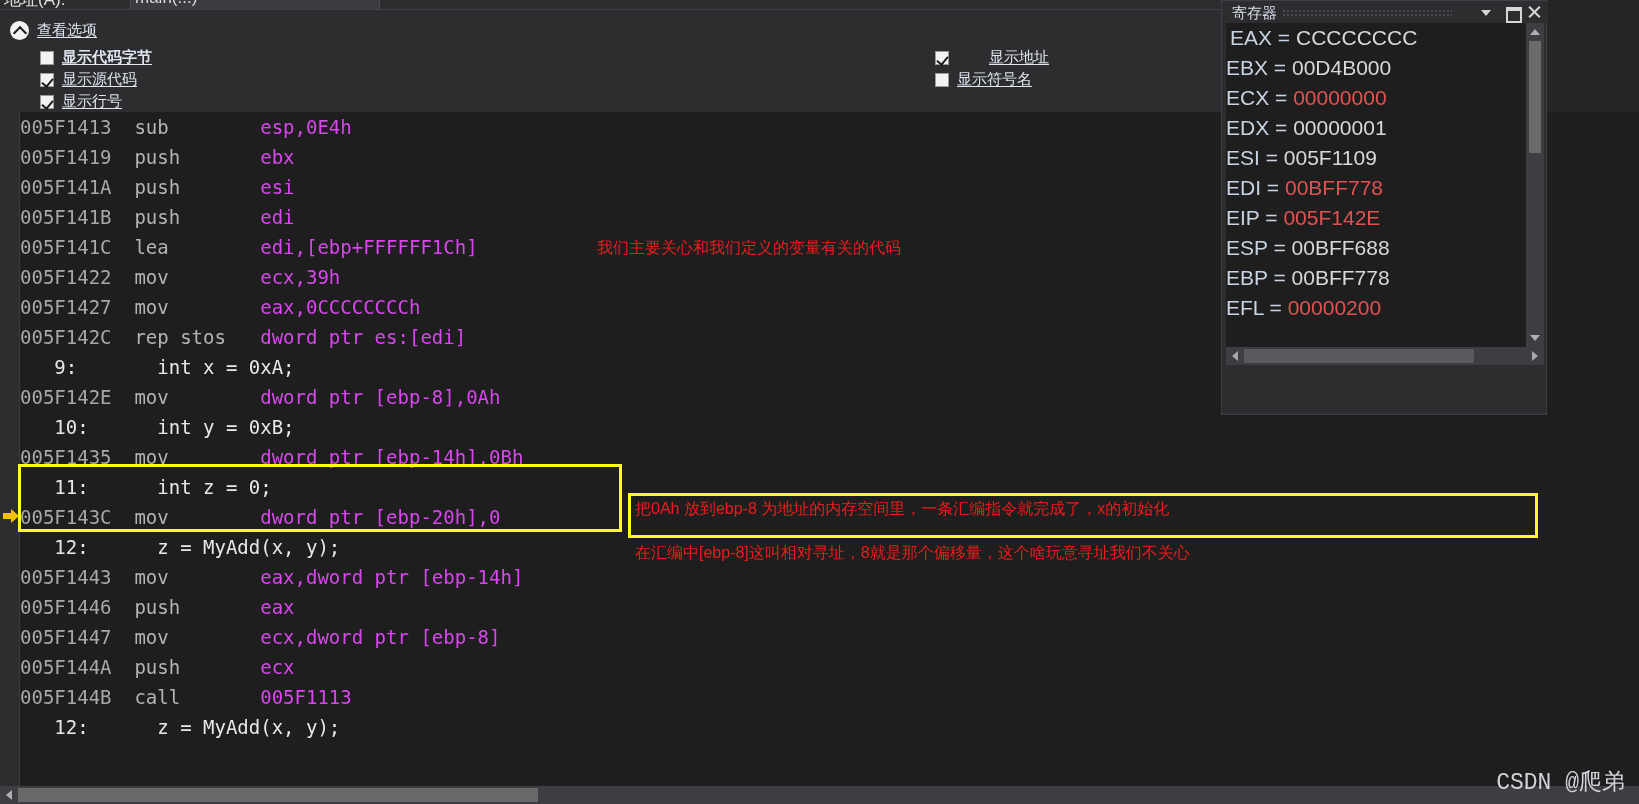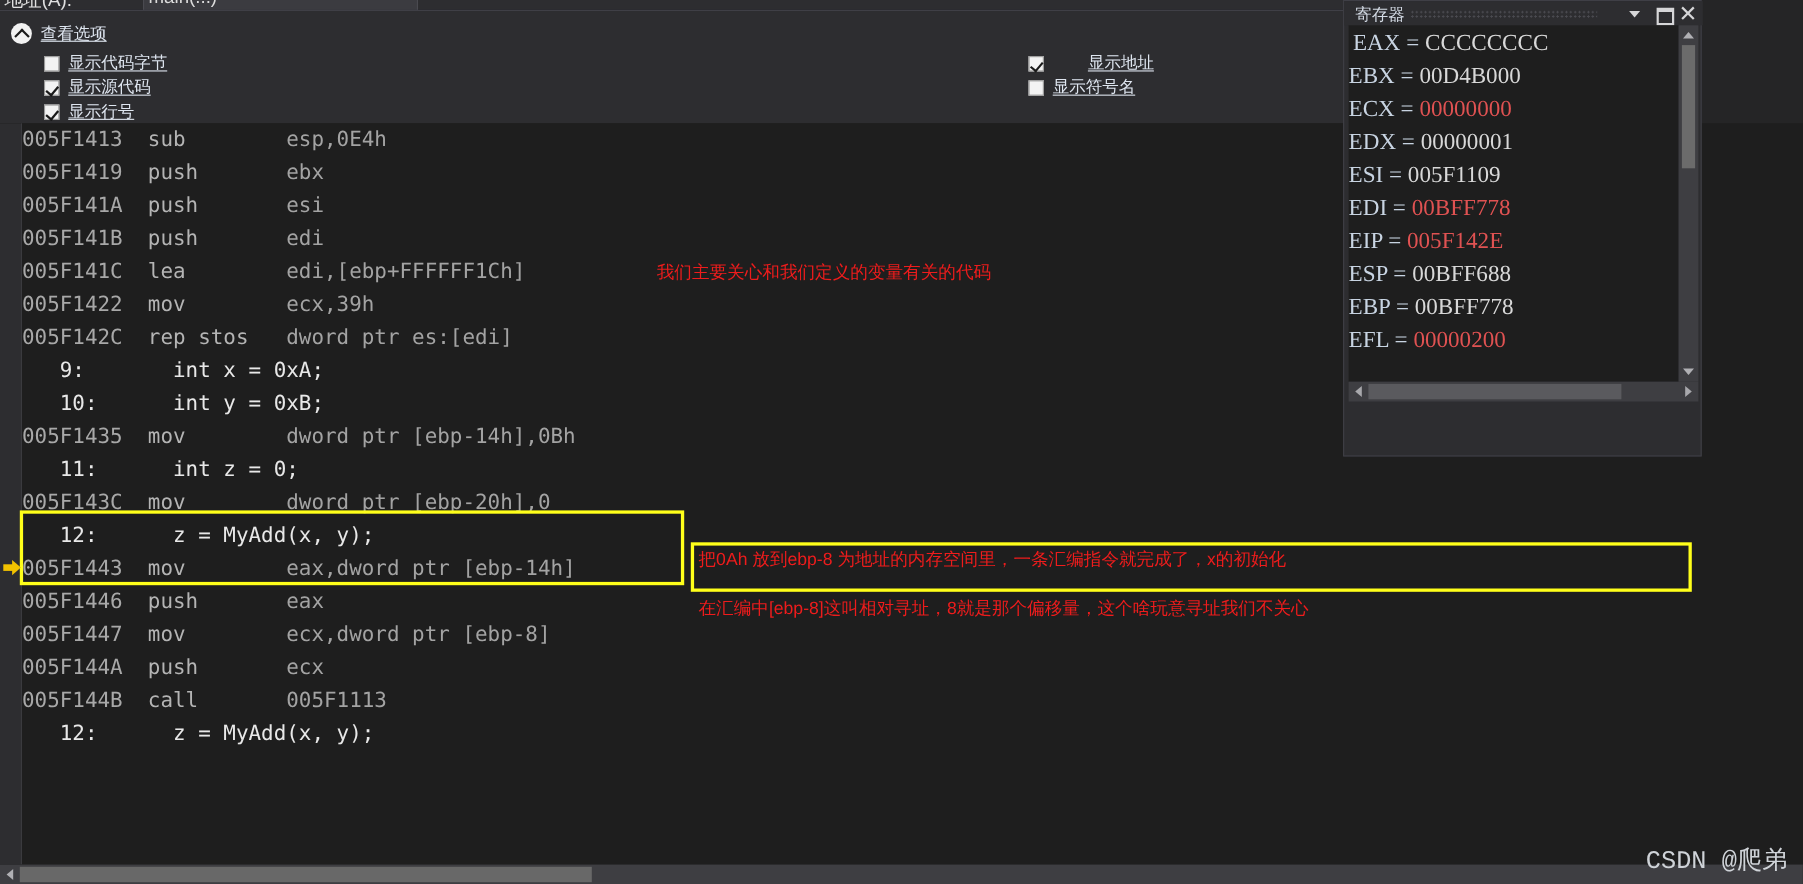--- a/index.html
+++ b/index.html
@@ -71,21 +71,21 @@
     background: #2d2d30; border-right: 1px solid #3a3a3e;
   }
   .code-area { position: absolute; left: 20px; top: 0; right: 0; bottom: 0; }
   .code-line {
     position: relative; height: 30px; line-height: 30px;
     font-family: "DejaVu Sans Mono", "Liberation Mono", monospace;
     font-size: 19px; white-space: pre; color: #b4b4b4;
   }
   .code-line .addr { color: #a8a8a8; }
   .code-line .mn   { color: #b4b4b4; }
-  .code-line .op   { color: #a3a3a3; }
+  .code-line .op   { color: #d946ef; }
   .code-line.source { color: #e8e8e8; }
   .code-line.source .lineno { color: #e8e8e8; }
   .code-line.source .src { color: #e8e8e8; }
 
   
   .eip-arrow {
     position: absolute; left: 3px; top: 397px; width: 0; height: 0;
     z-index: 6;
   }
   .eip-arrow .tail {
@@ -181,21 +181,21 @@
   }
   #reg-btn-close .x1 { transform: rotate(45deg); }
   #reg-btn-close .x2 { transform: rotate(-45deg); }
 
   .regwin-body {
     position: absolute; left: 4px; top: 22px; width: 300px; height: 324px;
     background: #1e1e1e; overflow: hidden;
   }
   .reg-line {
     height: 30px; line-height: 30px;
-    font-family: Liberation Serif, serif;
+    font-family: Liberation Sans, sans-serif;
     font-size: 21px; white-space: pre;
   }
   .reg-name { color: #c8d4e2; }
   .reg-eq   { color: #c8d4e2; }
   .reg-val  { color: #d8d8d8; }
   .reg-val.changed { color: #e05252; }
   .reg-line:first-child { padding-left: 4px; }
   .reg-line:not(:first-child) { }
 
   .regwin-vscroll {
@@ -254,21 +254,21 @@
     <span class="addrbar-label">地址(A):</span>
     <div class="addrbar-combo">main(...)</div>
   </div>
 
   <div class="options-panel">
     <div class="opt-header">
       <span class="chev-circle"></span>
       <span class="opt-header-label">查看选项</span>
     </div>
 
-    <div class="opt-row" style="left:40px; top:38px;">
+    <div class="opt-row" style="left:40px; top:38px;font-weight:bold;">
       <span class="cb"></span>
       <span class="opt-label">显示代码字节</span>
     </div>
     <div class="opt-row" style="left:40px; top:60px;">
       <span class="cb checked"></span>
       <span class="opt-label">显示源代码</span>
     </div>
     <div class="opt-row" style="left:40px; top:82px;">
       <span class="cb checked"></span>
       <span class="opt-label">显示行号</span>
@@ -294,22 +294,24 @@
         <span class="head"></span>
     </div>
 
     <div class="code-area" id="code-area">
         <div class="code-line"><span class="addr">005F1413  </span><span class="mn">sub        </span><span class="op">esp,0E4h</span></div>
         <div class="code-line"><span class="addr">005F1419  </span><span class="mn">push       </span><span class="op">ebx</span></div>
         <div class="code-line"><span class="addr">005F141A  </span><span class="mn">push       </span><span class="op">esi</span></div>
         <div class="code-line"><span class="addr">005F141B  </span><span class="mn">push       </span><span class="op">edi</span></div>
         <div class="code-line"><span class="addr">005F141C  </span><span class="mn">lea        </span><span class="op">edi,[ebp+FFFFFF1Ch]</span></div>
         <div class="code-line"><span class="addr">005F1422  </span><span class="mn">mov        </span><span class="op">ecx,39h</span></div>
+        <div class="code-line"><span class="addr">005F1427  </span><span class="mn">mov        </span><span class="op">eax,0CCCCCCCCh</span></div>
         <div class="code-line"><span class="addr">005F142C  </span><span class="mn">rep stos   </span><span class="op">dword ptr es:[edi]</span></div>
         <div class="code-line source"><span class="lineno">   9:       </span><span class="src">int x = 0xA;</span></div>
+        <div class="code-line"><span class="addr">005F142E  </span><span class="mn">mov        </span><span class="op">dword ptr [ebp-8],0Ah</span></div>
         <div class="code-line source"><span class="lineno">   10:      </span><span class="src">int y = 0xB;</span></div>
         <div class="code-line"><span class="addr">005F1435  </span><span class="mn">mov        </span><span class="op">dword ptr [ebp-14h],0Bh</span></div>
         <div class="code-line source"><span class="lineno">   11:      </span><span class="src">int z = 0;</span></div>
         <div class="code-line"><span class="addr">005F143C  </span><span class="mn">mov        </span><span class="op">dword ptr [ebp-20h],0</span></div>
         <div class="code-line source"><span class="lineno">   12:      </span><span class="src">z = MyAdd(x, y);</span></div>
         <div class="code-line"><span class="addr">005F1443  </span><span class="mn">mov        </span><span class="op">eax,dword ptr [ebp-14h]</span></div>
         <div class="code-line"><span class="addr">005F1446  </span><span class="mn">push       </span><span class="op">eax</span></div>
         <div class="code-line"><span class="addr">005F1447  </span><span class="mn">mov        </span><span class="op">ecx,dword ptr [ebp-8]</span></div>
         <div class="code-line"><span class="addr">005F144A  </span><span class="mn">push       </span><span class="op">ecx</span></div>
         <div class="code-line"><span class="addr">005F144B  </span><span class="mn">call       </span><span class="op">005F1113</span></div>

